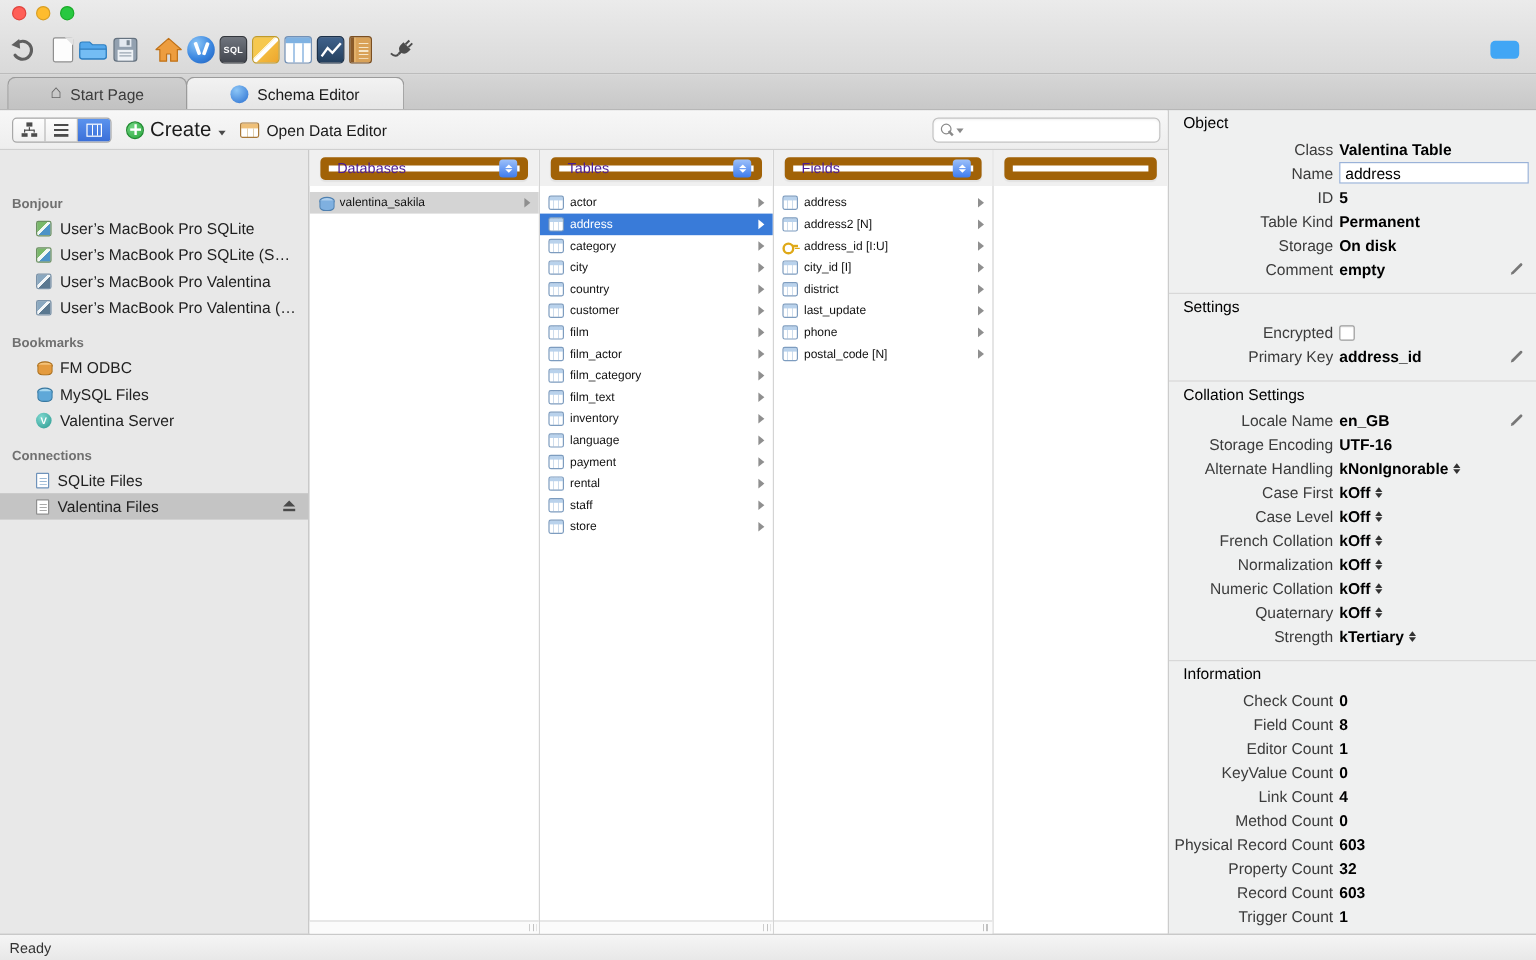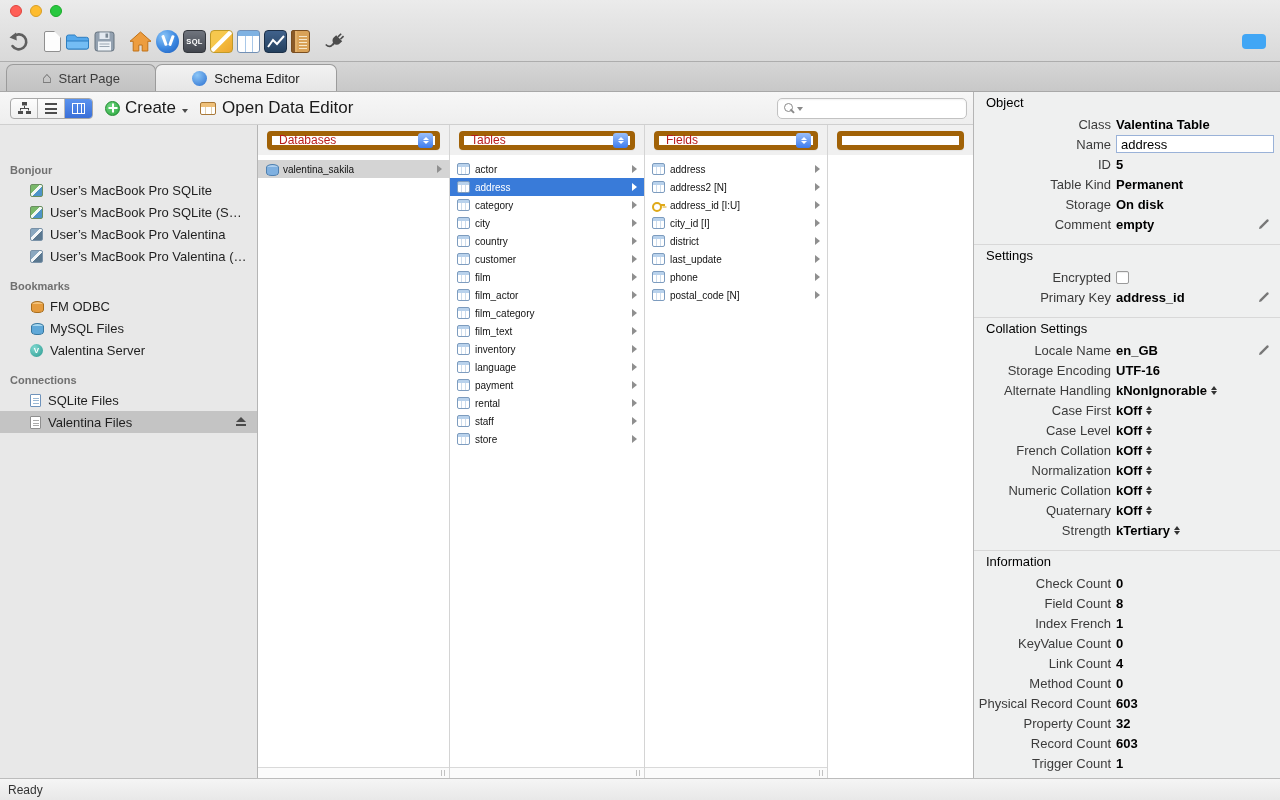--- a/index.html
+++ b/index.html
@@ -50,21 +50,21 @@
 .segmented button.sel{background:linear-gradient(#5b93ee,#3a6fd8)}
 .ic-treeview{width:13px;height:12px;background:linear-gradient(#4c4c4c,#4c4c4c) 4px 0/5px 3.5px no-repeat,linear-gradient(#4c4c4c,#4c4c4c) 0 8.5px/5px 3.5px no-repeat,linear-gradient(#4c4c4c,#4c4c4c) 8px 8.5px/5px 3.5px no-repeat,linear-gradient(#4c4c4c,#4c4c4c) 6px 3.5px/1px 3px no-repeat,linear-gradient(#4c4c4c,#4c4c4c) 2.5px 6px/8.5px 1px no-repeat,linear-gradient(#4c4c4c,#4c4c4c) 2.5px 6px/1px 2.5px no-repeat,linear-gradient(#4c4c4c,#4c4c4c) 10px 6px/1px 2.5px no-repeat}
 .ic-listview{width:12px;height:11px;background:repeating-linear-gradient(0deg,#4c4c4c 0 2px,transparent 2px 4.5px)}
 .ic-colsview{width:13px;height:11px;border:1px solid #fff;background:linear-gradient(90deg,transparent 0 3.5px,#fff 3.5px 4.5px,transparent 4.5px 8px,#fff 8px 9px,transparent 9px)}
 .create-btn{gap:5px;font-size:17px;color:#1a1a1a}
 .plus{width:15px;height:15px;border-radius:50%;background:radial-gradient(circle at 35% 30%,#6ed47f,#2aa83e);border:1px solid #1f8a30;position:relative;flex:none}
 .plus::before,.plus::after{content:'';position:absolute;background:#fff;left:50%;top:50%;transform:translate(-50%,-50%)}
 .plus::before{width:9px;height:2px}
 .plus::after{width:2px;height:9px}
 .caret-down{width:0;height:0;border:3.5px solid transparent;border-top:4.5px solid #4a4a4a;margin-top:8px;margin-left:1px}
-.ode-btn{gap:6px;font-size:17px;color:#1a1a1a}
+.ode-btn{gap:6px;font-size:13px;color:#1a1a1a}
 .ic-de{width:16px;height:13px;border:1px solid #a87838;border-radius:2px;background:linear-gradient(#efc079,#efc079) 0 0/100% 4px no-repeat,linear-gradient(90deg,transparent 0 4.5px,#e0cfae 4.5px 5.5px,transparent 5.5px 10px,#e0cfae 10px 11px,transparent 11px) 0 4px/100% 9px no-repeat,#fff;flex:none}
 .searchbox{margin-left:auto;width:190px;height:21px;background:#fff;border:1px solid #c2c2c2;border-radius:5px;display:flex;align-items:center;padding:0 6px;gap:2px;box-shadow:inset 0 1px 2px rgba(0,0,0,.06)}
 .mag{width:11px;height:11px;position:relative;flex:none}
 .mag::before{content:'';position:absolute;width:7px;height:7px;border:1.5px solid #8a8a8a;border-radius:50%;left:0;top:0}
 .mag::after{content:'';position:absolute;width:4.5px;height:1.5px;background:#8a8a8a;transform:rotate(45deg);left:6px;top:7.5px}
 .scaret{width:0;height:0;border:3px solid transparent;border-top:4px solid #8a8a8a;margin-top:4px;flex:none}
 .searchbox input{border:none;outline:none;flex:1;min-width:0;font:12px "Liberation Sans",sans-serif;background:transparent}
 .workspace{flex:1;display:flex;min-height:0}
 
 .sidebar{width:258px;flex:none;background:#e8e8e8;border-right:1px solid #b5b5b5;padding-top:36px;overflow:hidden;font-size:13px}
@@ -90,21 +90,21 @@
 .eject::before{content:'';position:absolute;left:1px;top:0;border-left:5px solid transparent;border-right:5px solid transparent;border-bottom:5px solid #4a4a4a}
 .eject::after{content:'';position:absolute;left:1px;bottom:1px;width:10px;height:2px;background:#4a4a4a}
 
 .browser{flex:1;display:flex;background:#fff;min-width:0}
 .col{border-right:1px solid #d4d4d4;display:flex;flex-direction:column;min-width:0}
 .col:nth-child(1){width:192px;flex:none}
 .col:nth-child(2){width:195px;flex:none}
 .col:nth-child(3){width:183px;flex:none}
 .col:nth-child(4){flex:1;border-right:none}
 .col-head{height:30px;background:#f0f0f0;display:flex;align-items:center;padding:0 9px;flex:none}
-.combo{flex:1;height:19px;background:#fff;border:5px solid #a16207;border-radius:4px;display:flex;align-items:center;padding:0 2px 0 7px;font-size:12px;color:#b91c1c;box-shadow:0 1px 1px rgba(0,0,0,.06);min-width:0}
+.combo{flex:1;height:19px;background:#fff;border:7px solid #a16207;border-radius:4px;display:flex;align-items:center;padding:0 2px 0 7px;font-size:12px;color:#4c1d95;box-shadow:0 1px 1px rgba(0,0,0,.06);min-width:0}
 .combo-label{flex:1;overflow:hidden;white-space:nowrap}
 .combo-btn{width:15px;height:15px;border-radius:3px;background:linear-gradient(#9cc0fa,#3d7bee);display:flex;flex-direction:column;align-items:center;justify-content:center;gap:1px;flex:none}
 .combo-btn i{display:block;width:0;height:0;border-left:3px solid transparent;border-right:3px solid transparent}
 .combo-btn .u{border-bottom:3.5px solid #fff}
 .combo-btn .d{border-top:3.5px solid #fff}
 .col-list{flex:1;padding-top:5px;overflow:hidden}
 .row{height:18px;display:flex;align-items:center;gap:5px;padding:0 7px;font-size:10px;color:#111}
 .row-label{flex:1;white-space:nowrap;overflow:hidden}
 .row.sel-active{background:#397bd9;color:#fff}
 .row.sel-inactive{background:#d4d4d4}
@@ -651,21 +651,21 @@
               <span class="val-text">0</span>
             </span>
           </div>
           <div class="insp-row">
             <span class="insp-label">Field Count</span>
             <span class="insp-val">
               <span class="val-text">8</span>
             </span>
           </div>
           <div class="insp-row">
-            <span class="insp-label">Index French</span>
+            <span class="insp-label">Editor Count</span>
             <span class="insp-val">
               <span class="val-text">1</span>
             </span>
           </div>
           <div class="insp-row">
             <span class="insp-label">KeyValue Count</span>
             <span class="insp-val">
               <span class="val-text">0</span>
             </span>
           </div>

